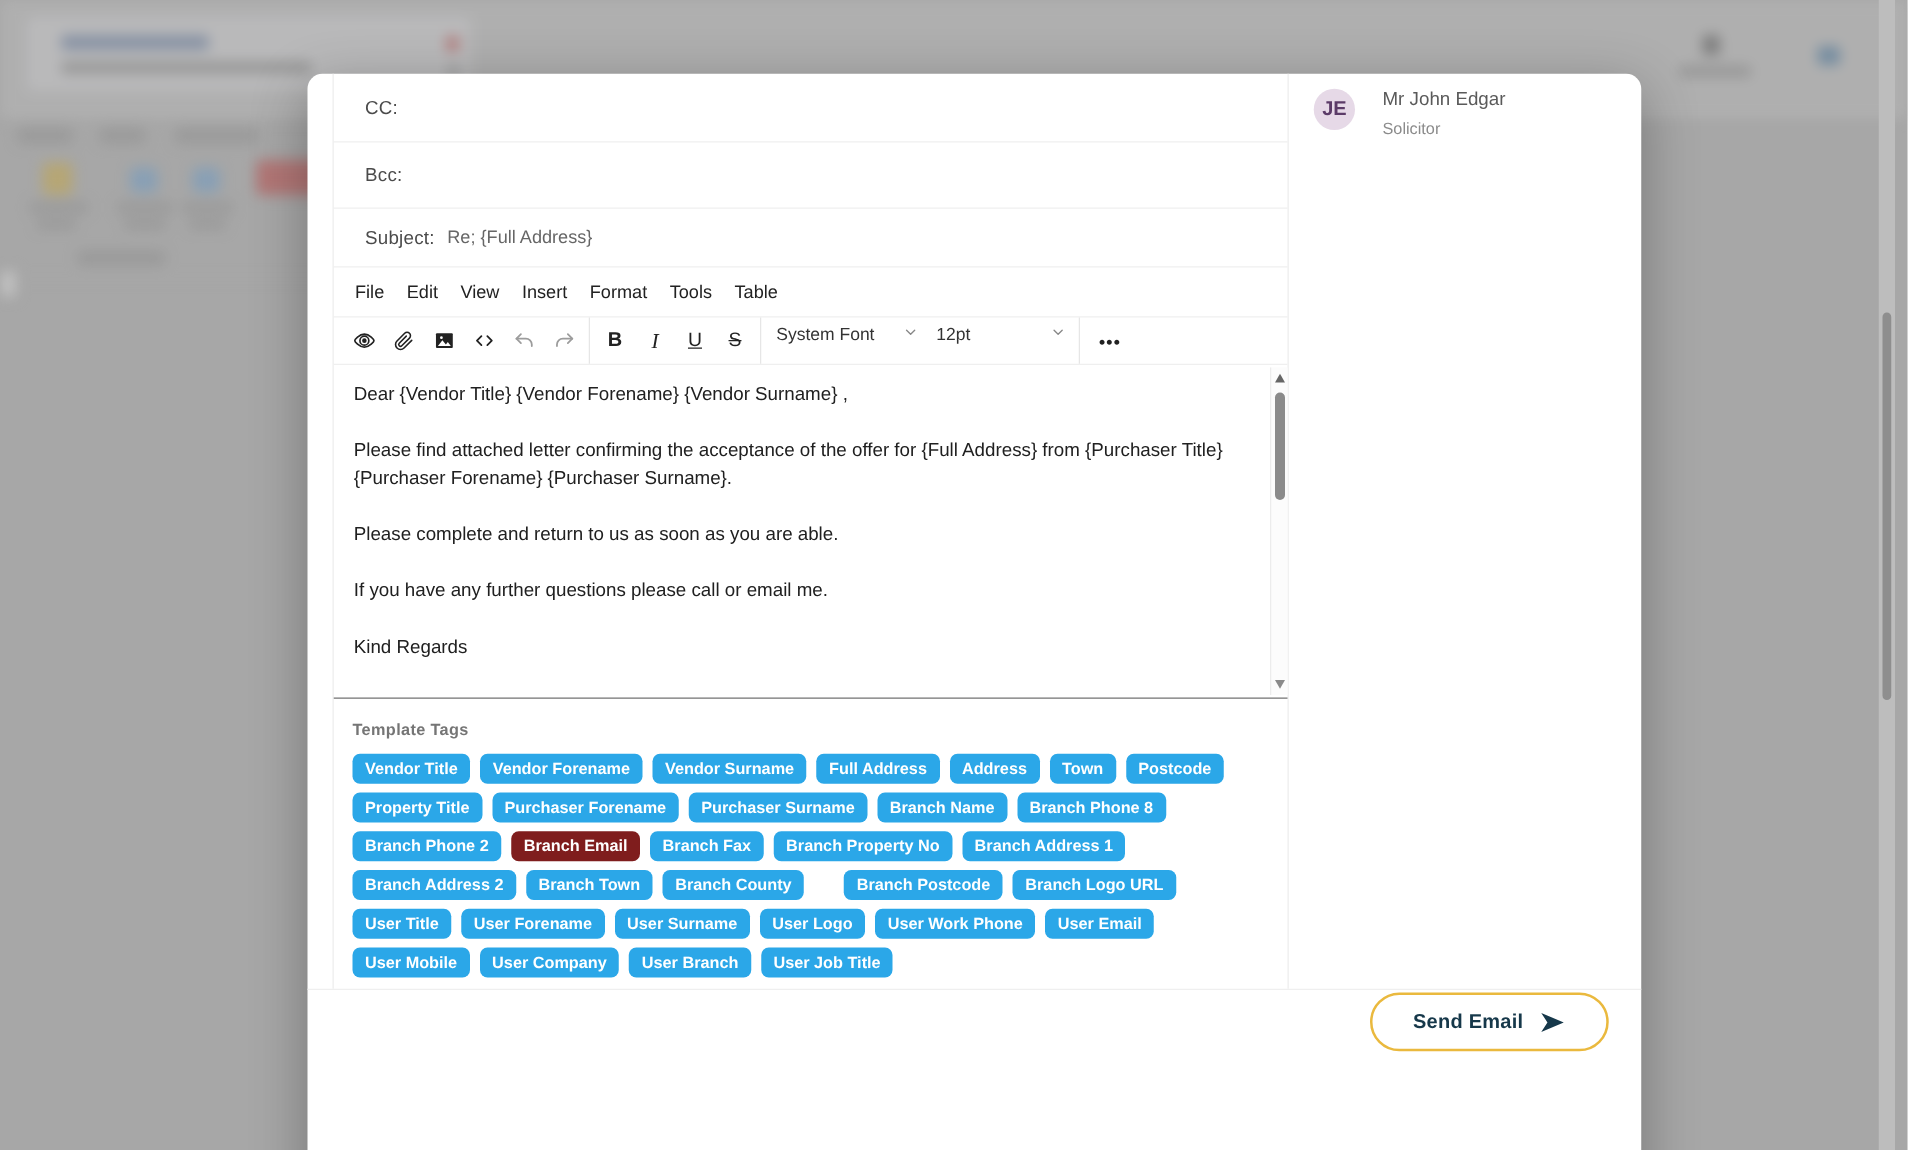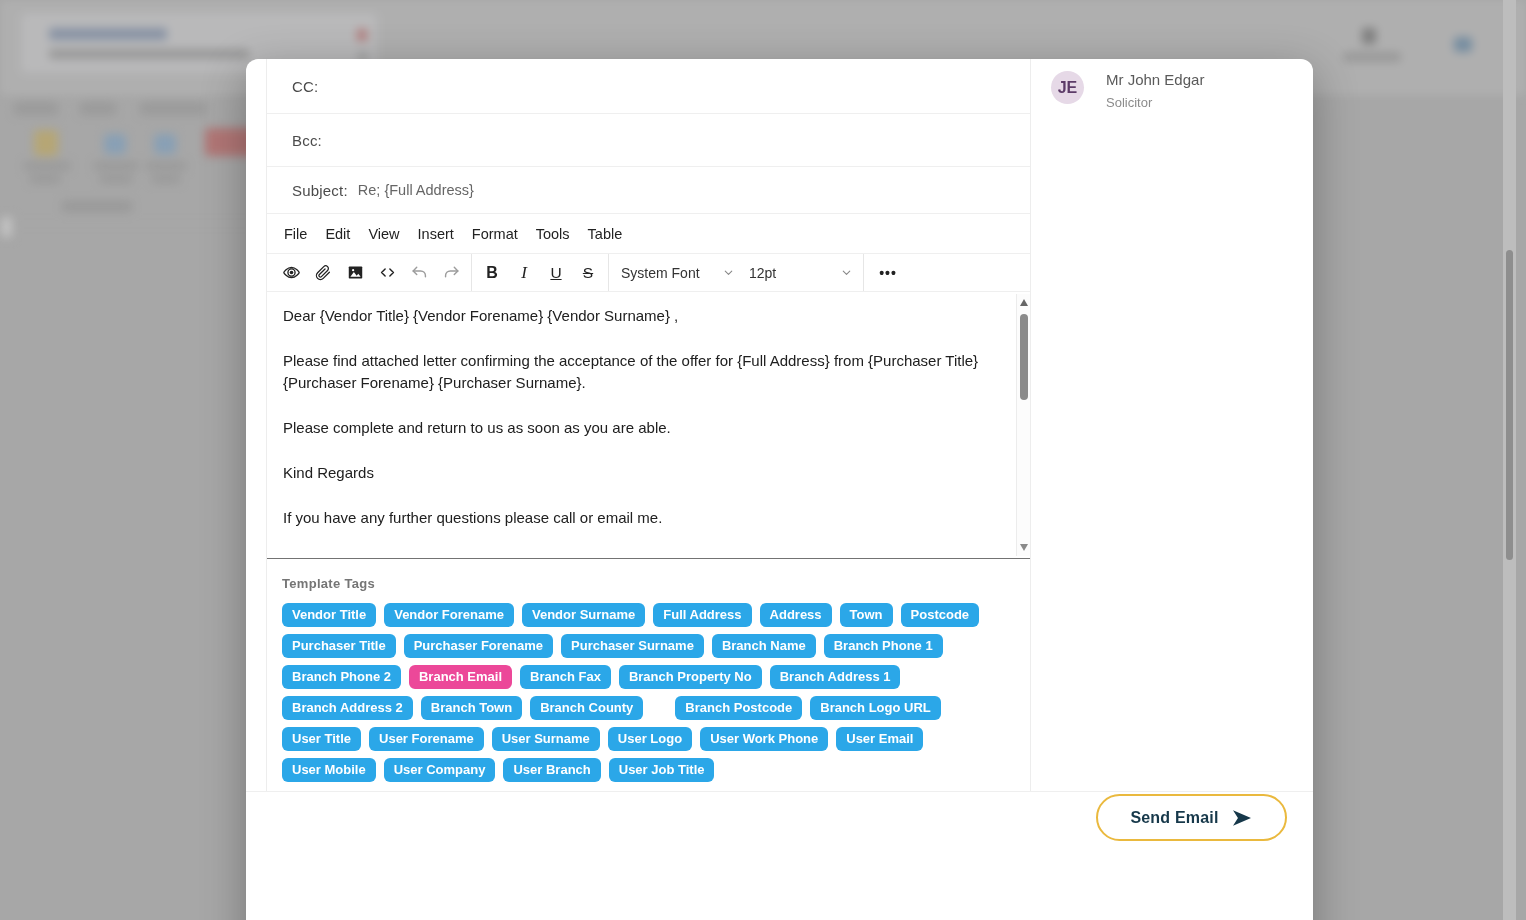--- a/index.html
+++ b/index.html
@@ -62,21 +62,21 @@
   .tb-group { display:flex; align-items:center; height:100%; padding:0 4px; }
   .tb-sep { width:1px; height:100%; background:#e6e6e6; }
   .tb-btn { width:32px; height:28px; display:flex; align-items:center; justify-content:center;
             color:#222; border-radius:3px; }
   .tb-btn svg { display:block; }
   .tb-btn.disabled { color:#9c9c9c; }
   .tb-bold { font-weight:bold; font-size:16px; }
   .tb-italic { font-style:italic; font-family:"Liberation Serif",serif; font-size:17px; }
   .tb-underline { text-decoration:underline; font-size:15.5px; }
   .tb-strike { text-decoration:line-through; font-size:15.5px; }
-  .tb-select { display:flex; align-items:center; justify-content:space-between; height:28px; color:#333;
+  .tb-select { display:flex; justify-content:space-between; height:28px; color:#333;
                font-size:14px; padding:0 6px 0 8px; }
   .tb-font { width:128px; }
   .tb-size { width:118px; }
   .tb-more { letter-spacing:1px; font-weight:bold; font-size:14px; width:40px; }
 
   .editor { position:relative; height:267px; border-bottom:1px solid #737373; }
   .editor-body { position:absolute; left:0; top:0; right:14px; bottom:0; padding:13px 16px; overflow:hidden;
                  font-size:15px; line-height:22px; color:#202020; }
   .editor-body p { margin-bottom:23px; }
   .ed-scrollbar { position:absolute; right:0; top:2px; bottom:2px; width:14px; border-left:1px solid #ececec; background:#fcfcfc; }
@@ -238,47 +238,47 @@
       <div class="tb-group">
         <div class="tb-btn tb-more">•••</div>
       </div>
     </div>
 
     <div class="editor">
       <div class="editor-body" id="editor-body">
           <p>Dear {Vendor Title} {Vendor Forename}  {Vendor Surname} ,</p>
           <p>Please find attached letter confirming the acceptance of the offer for  {Full Address} from  {Purchaser Title}  {Purchaser Forename} {Purchaser Surname}.</p>
           <p>Please complete and return to us as soon as you are able.</p>
+          <p>If you have any further questions please call or email me.</p>
           <p>Kind Regards</p>
-          <p>If you have any further questions please call or email me.</p>
         </div>
       <div class="ed-scrollbar">
         <div class="ed-up"></div>
         <div class="ed-thumb"></div>
         <div class="ed-down"></div>
       </div>
     </div>
 
     <div class="tags-section">
       <div class="tags-title">Template Tags</div>
       <div class="tags-wrap" id="tags-wrap">
           <button class="tag-chip" style="background: rgb(43, 167, 232);">Vendor Title</button>
           <button class="tag-chip" style="background: rgb(43, 167, 232);">Vendor Forename</button>
           <button class="tag-chip" style="background: rgb(43, 167, 232);">Vendor Surname</button>
           <button class="tag-chip" style="background: rgb(43, 167, 232);">Full Address</button>
           <button class="tag-chip" style="background: rgb(43, 167, 232);">Address</button>
           <button class="tag-chip" style="background: rgb(43, 167, 232);">Town</button>
           <button class="tag-chip" style="background: rgb(43, 167, 232);">Postcode</button>
-          <button class="tag-chip" style="background: rgb(43, 167, 232);">Purchaser Title</button>
+          <button class="tag-chip" style="background: rgb(43, 167, 232);">Property Title</button>
           <button class="tag-chip" style="background: rgb(43, 167, 232);">Purchaser Forename</button>
           <button class="tag-chip" style="background: rgb(43, 167, 232);">Purchaser Surname</button>
           <button class="tag-chip" style="background: rgb(43, 167, 232);">Branch Name</button>
-          <button class="tag-chip" style="background: rgb(43, 167, 232);">Branch Phone 1</button>
+          <button class="tag-chip" style="background: rgb(43, 167, 232);">Branch Phone 8</button>
           <button class="tag-chip" style="background: rgb(43, 167, 232);">Branch Phone 2</button>
-          <button class="tag-chip" style="background: #ec4899;">Branch Email</button>
+          <button class="tag-chip" style="background: #7f1d1d;">Branch Email</button>
           <button class="tag-chip" style="background: rgb(43, 167, 232);">Branch Fax</button>
           <button class="tag-chip" style="background: rgb(43, 167, 232);">Branch Property No</button>
           <button class="tag-chip" style="background: rgb(43, 167, 232);">Branch Address 1</button>
           <button class="tag-chip" style="background: rgb(43, 167, 232);">Branch Address 2</button>
           <button class="tag-chip" style="background: rgb(43, 167, 232);">Branch Town</button>
           <button class="tag-chip" style="background: rgb(43, 167, 232);">Branch County</button>
           <button class="tag-chip" style="background: rgb(43, 167, 232); margin-left: 24px;">Branch Postcode</button>
           <button class="tag-chip" style="background: rgb(43, 167, 232);">Branch Logo URL</button>
           <button class="tag-chip" style="background: rgb(43, 167, 232);">User Title</button>
           <button class="tag-chip" style="background: rgb(43, 167, 232);">User Forename</button>

